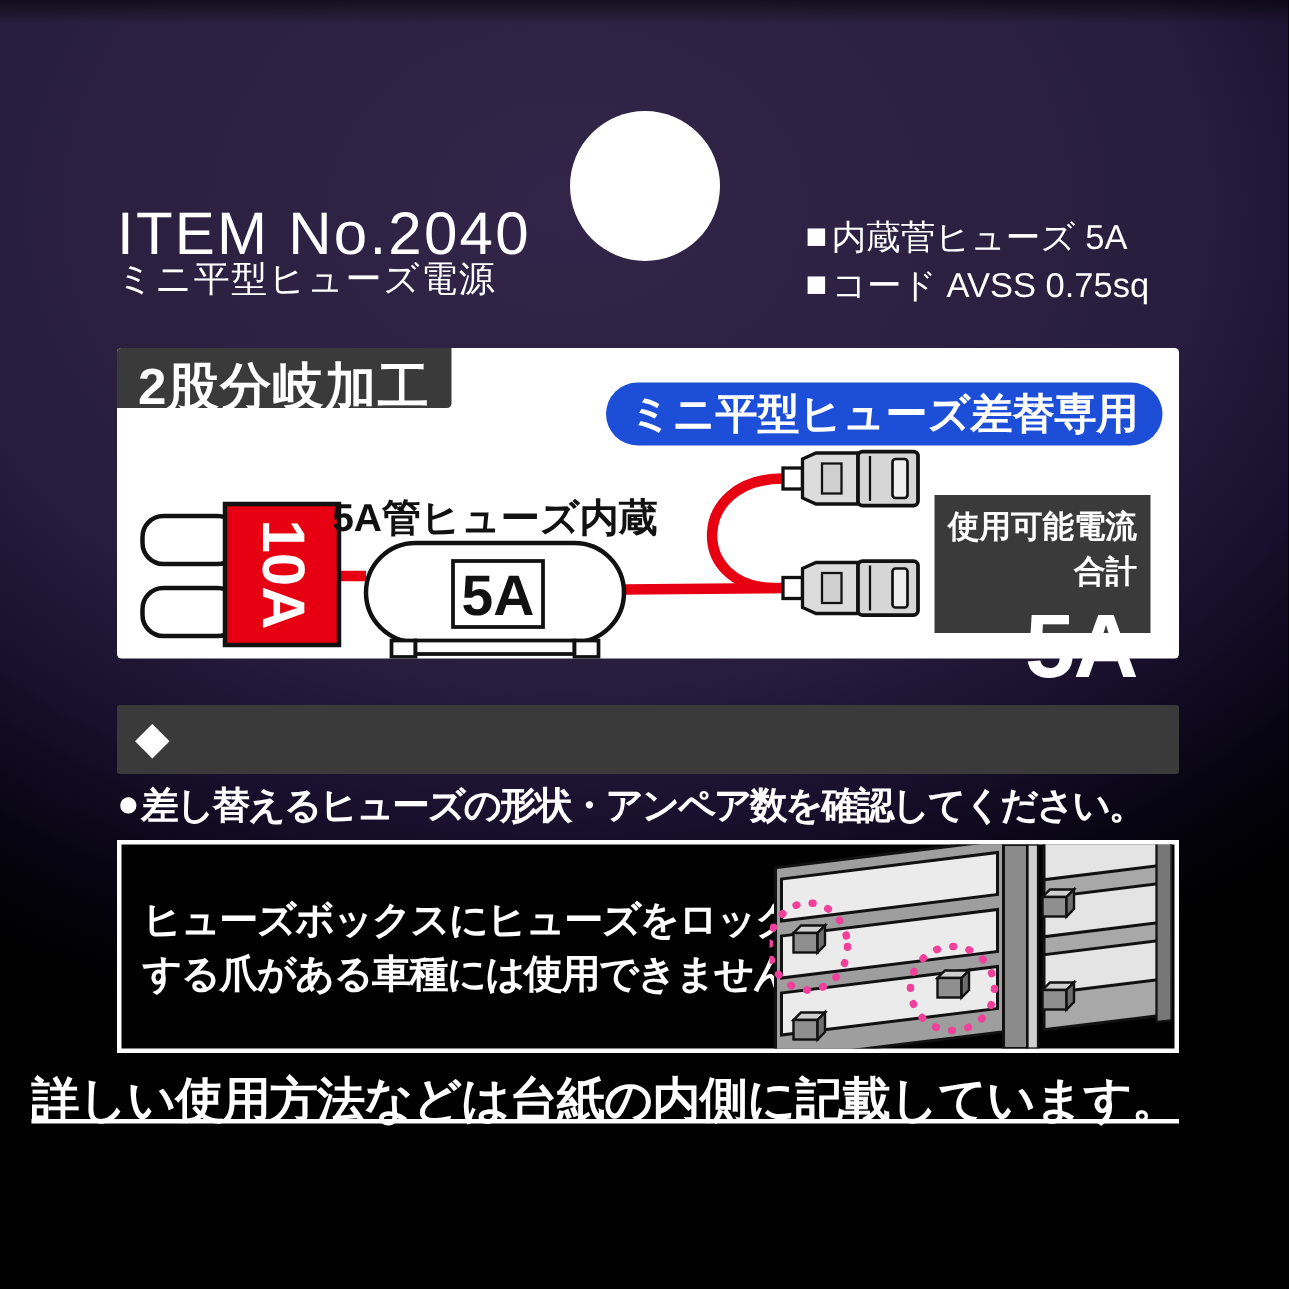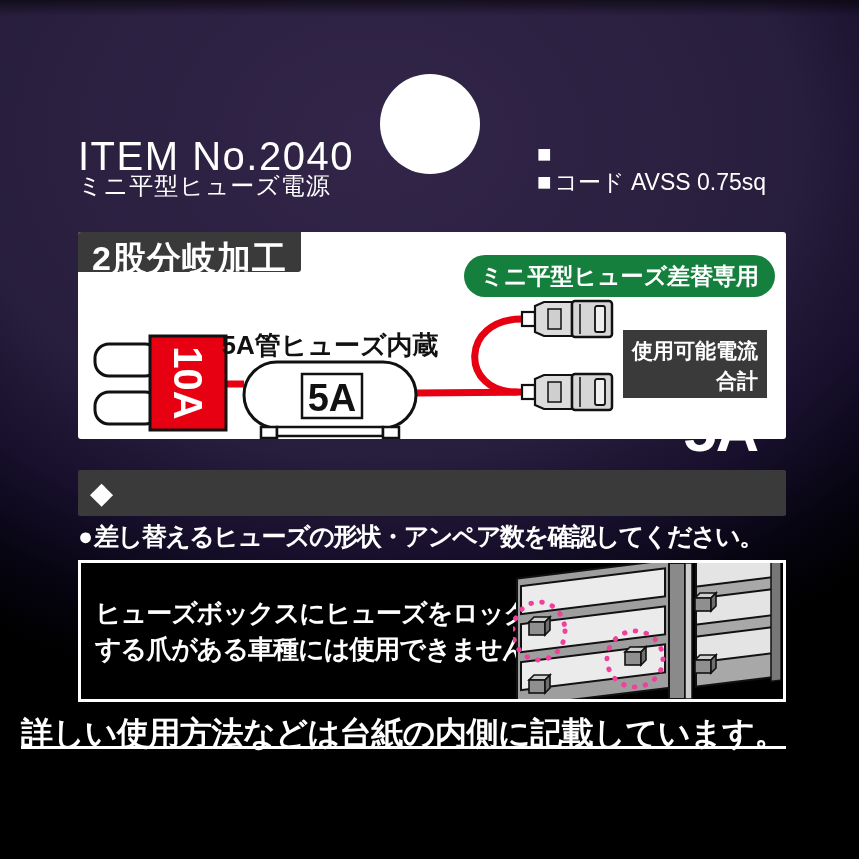--- a/index.html
+++ b/index.html
@@ -39,26 +39,26 @@
     position:absolute;left:78px;top:232px;width:708px;height:207px;
     background:#fff;border-radius:3px;
   }
   .feature-label{
     position:absolute;left:0;top:0;height:40px;line-height:52px;
     background:#3a3a3a;color:#fff;font-size:34px;font-weight:bold;
     padding:0 14px;letter-spacing:1px;white-space:nowrap;border-radius:3px 0 3px 0;
   }
   .compat-pill{
     position:absolute;right:11px;top:23px;height:42px;line-height:42px;
-    background:#15803d;color:#fff;border-radius:21px;
-    font-size:23px;font-weight:bold;padding:0 16px;white-space:nowrap;
+    background:#1d4ed8;color:#fff;border-radius:21px;
+    font-size:28px;font-weight:bold;padding:0 16px;white-space:nowrap;
   }
   .diagram-svg{position:absolute;left:0;top:0;width:708px;height:207px;}
   .capacity-box{
-    position:absolute;left:545px;top:98px;width:144px;height:68px;
+    position:absolute;left:545px;top:98px;width:144px;height:92px;
     background:#3a3a3a;color:#fff;box-sizing:border-box;padding:7px 9px 0 9px;
   }
   .capacity-l1{font-size:21px;font-weight:bold;white-space:nowrap;letter-spacing:0;}
   .capacity-row{display:flex;align-items:flex-end;margin-top:2px;flex-direction:column;}
   .capacity-l2{font-size:21px;font-weight:bold;white-space:nowrap;padding-bottom:8px;}
   .capacity-val{font-size:60px;font-weight:bold;line-height:.92;margin-left:7px;letter-spacing:-1px;}
   
   .notice-bar{
     position:absolute;left:78px;top:470px;width:708px;height:46px;
     background:#3a3a3a;color:#fff;display:flex;align-items:center;box-sizing:border-box;
@@ -92,20 +92,21 @@
 <div class="bg"></div>
 <div class="bg-topshade"></div>
 <div class="hole"></div>
 
 <div class="item-no">ITEM No.2040</div>
 <div class="product-name">ミニ平型ヒューズ電源</div>
 
 <div class="specs">
   <div class="spec-line">
     <span class="sq">■</span>
+    <span>内蔵菅ヒューズ 5A</span>
   </div>
   <div class="spec-line">
     <span class="sq">■</span>
     <span>コード AVSS 0.75sq</span>
   </div>
 </div>
 
 <div class="panel">
 
   <svg class="diagram-svg" viewBox="0 0 708 207" xmlns="http://www.w3.org/2000/svg">

